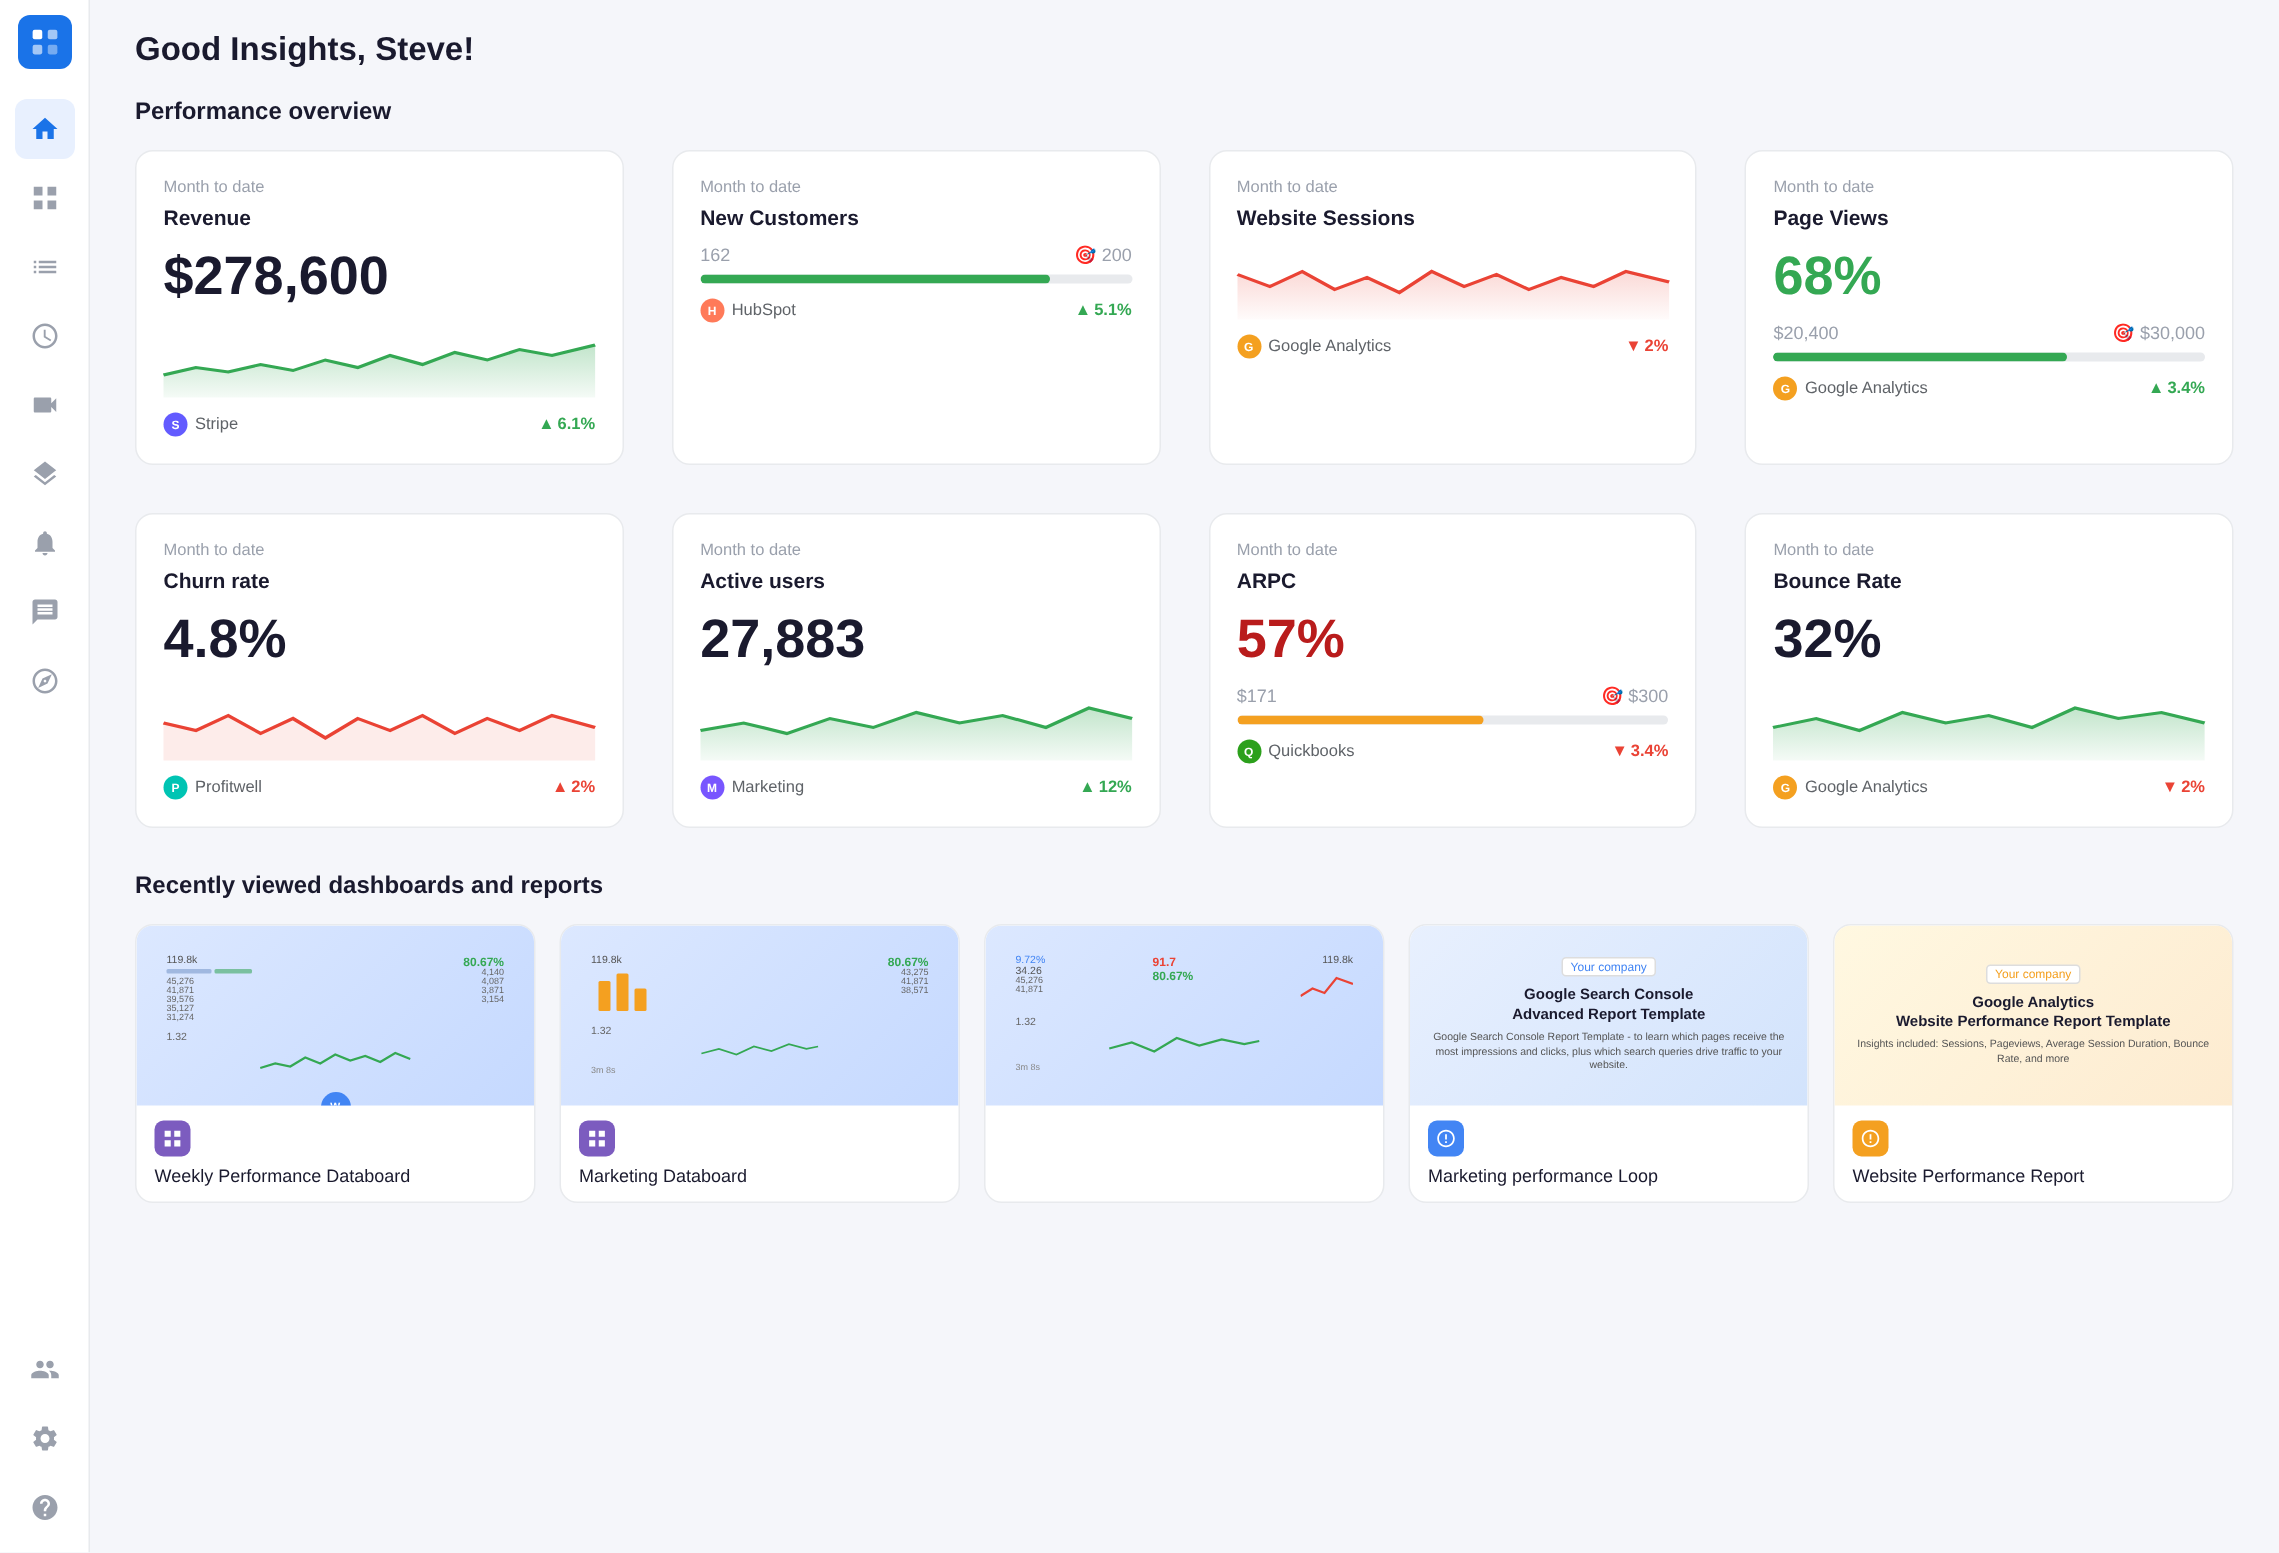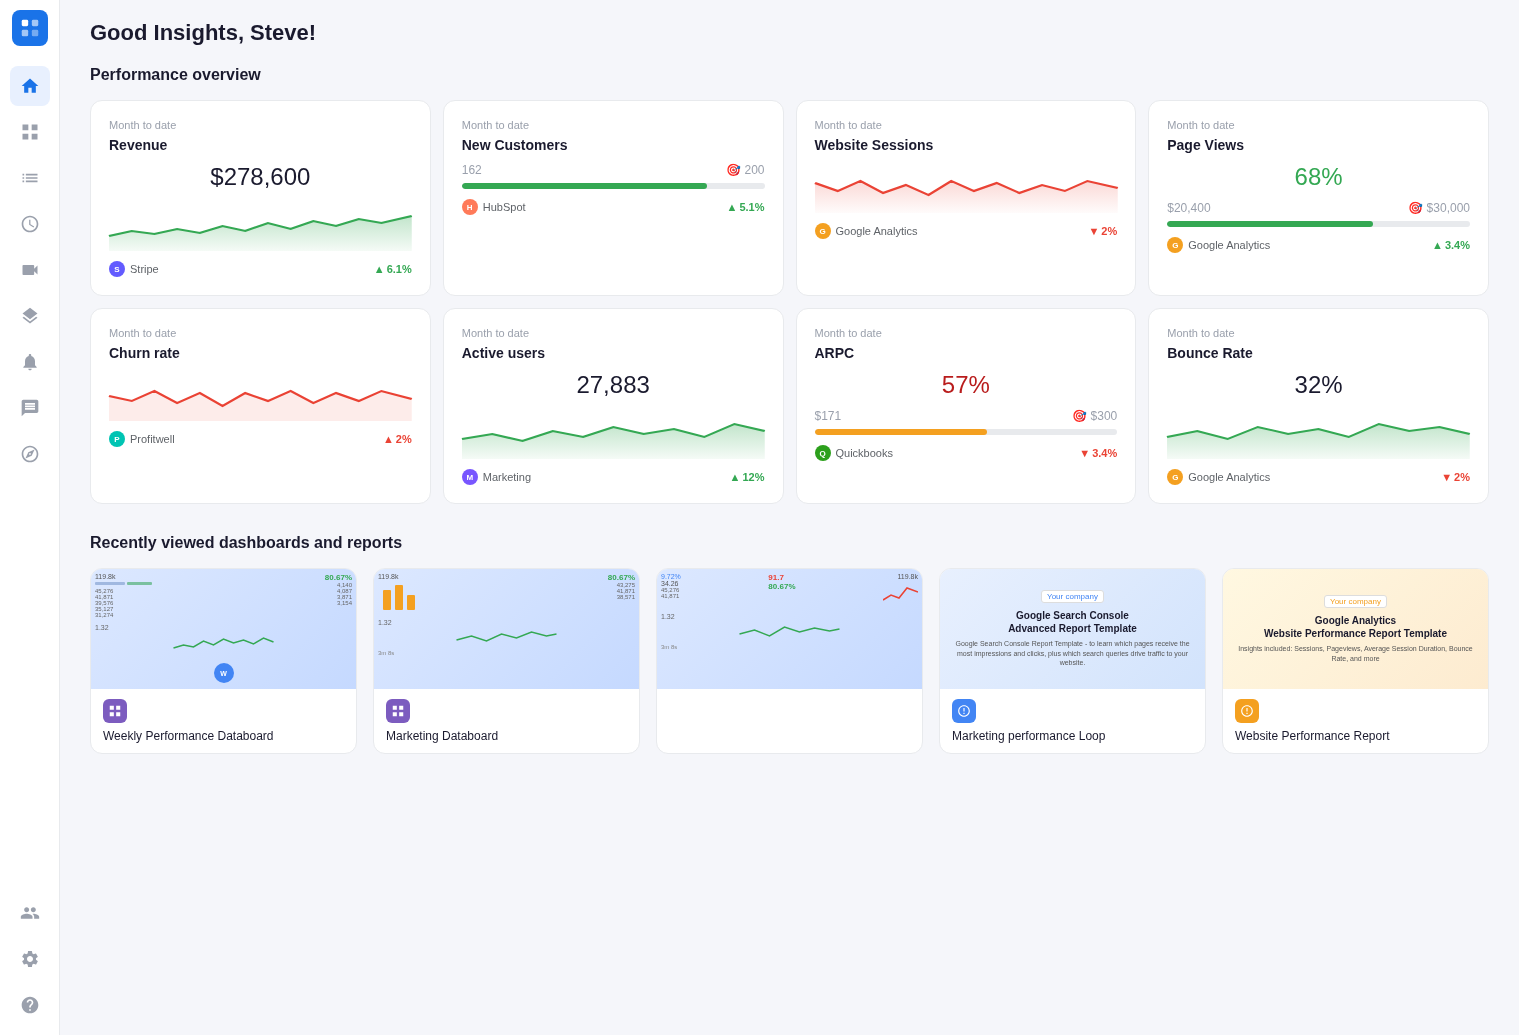--- a/index.html
+++ b/index.html
@@ -47,33 +47,33 @@
     .header { margin-bottom: 20px; }
     .header h1 { font-size: 22px; font-weight: 600; color: #1a1a2e; }
 
     
     .section-title { font-size: 16px; font-weight: 600; color: #1a1a2e; margin-bottom: 16px; }
 
     
     .metrics-grid {
       display: grid;
       grid-template-columns: repeat(4, 1fr);
-      gap: 12px;
+      gap: 32px;
       margin-bottom: 30px;
     }
 
     .metric-card {
       background: #fff;
       border-radius: 12px;
       padding: 18px;
       border: 1px solid #e8eaed;
     }
     .metric-label { font-size: 11px; color: #9aa0ac; margin-bottom: 6px; }
     .metric-title { font-size: 14px; font-weight: 600; color: #1a1a2e; margin-bottom: 10px; }
-    .metric-value { font-size: 24px; font-weight: 400; color: #1a1a2e; margin-bottom: 10px; text-align: center; }
+    .metric-value { font-size: 36px; font-weight: 700; color: #1a1a2e; margin-bottom: 10px; }
     .metric-value.green { color: #34a853; }
     .metric-value.orange { color: #b91c1c; }
 
     .metric-chart { height: 50px; margin-bottom: 10px; }
     .metric-progress-row { display: flex; justify-content: space-between; align-items: center; font-size: 12px; color: #9aa0ac; margin-bottom: 6px; }
     .metric-progress-bar { height: 6px; border-radius: 3px; background: #e8eaed; margin-bottom: 10px; overflow: hidden; }
     .metric-progress-fill { height: 100%; border-radius: 3px; }
     .metric-footer { display: flex; justify-content: space-between; align-items: center; }
     .metric-source { display: flex; align-items: center; gap: 5px; font-size: 11px; color: #5f6368; }
     .source-icon { width: 16px; height: 16px; border-radius: 50%; display: flex; align-items: center; justify-content: center; font-size: 8px; font-weight: 700; color: #fff; flex-shrink: 0; }
@@ -100,21 +100,21 @@
     .dashboard-thumbnail {
       height: 120px;
       background: #eef3ff;
       overflow: hidden;
       position: relative;
     }
     .dashboard-thumbnail.blue { background: linear-gradient(135deg, #dce8ff 0%, #c5d9ff 100%); }
     .thumb-content {
       position: absolute; inset: 0;
       display: flex; flex-direction: column;
-      padding: 4px;
+      padding: 20px;
       gap: 2px;
     }
 
     .dashboard-footer { padding: 10px 12px; }
     .dashboard-footer-icon { width: 24px; height: 24px; border-radius: 6px; display: flex; align-items: center; justify-content: center; font-size: 12px; color: #fff; margin-bottom: 6px; }
     .dashboard-name { font-size: 12px; font-weight: 500; color: #1a1a2e; }
   </style>
 </head>
 <body>
 
@@ -300,20 +300,21 @@
           <div class="metric-change up">
             <span>▲</span>
               <span>3.4%</span>
           </div>
         </div>
       </div>
 
       <div class="metric-card">
         <div class="metric-label">Month to date</div>
         <div class="metric-title">Churn rate</div>
+        <div class="metric-value">4.8%</div>
         <div class="metric-chart">
           <svg class="sparkline" viewBox="0 0 200 50" preserveAspectRatio="none">
             <path d="M0,25 L15,30 L30,20 L45,32 L60,22 L75,35 L90,22 L105,30 L120,20 L135,32 L150,22 L165,30 L180,20 L200,28" fill="none" stroke="#ea4335" stroke-width="2"></path>
             <path d="M0,25 L15,30 L30,20 L45,32 L60,22 L75,35 L90,22 L105,30 L120,20 L135,32 L150,22 L165,30 L180,20 L200,28 L200,50 L0,50Z" fill="rgba(234,67,53,0.1)"></path>
           </svg>
         </div>
         <div class="metric-footer">
           <div class="metric-source">
             <div class="source-icon" style="background:#00c4b3">P</div>
             <span>Profitwell</span>

